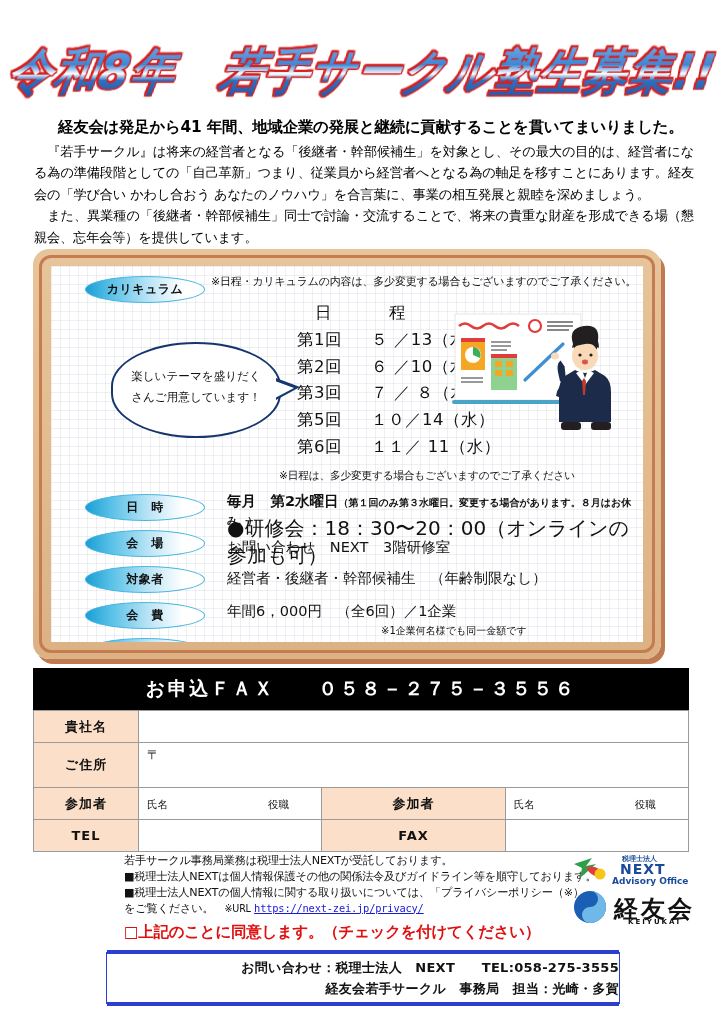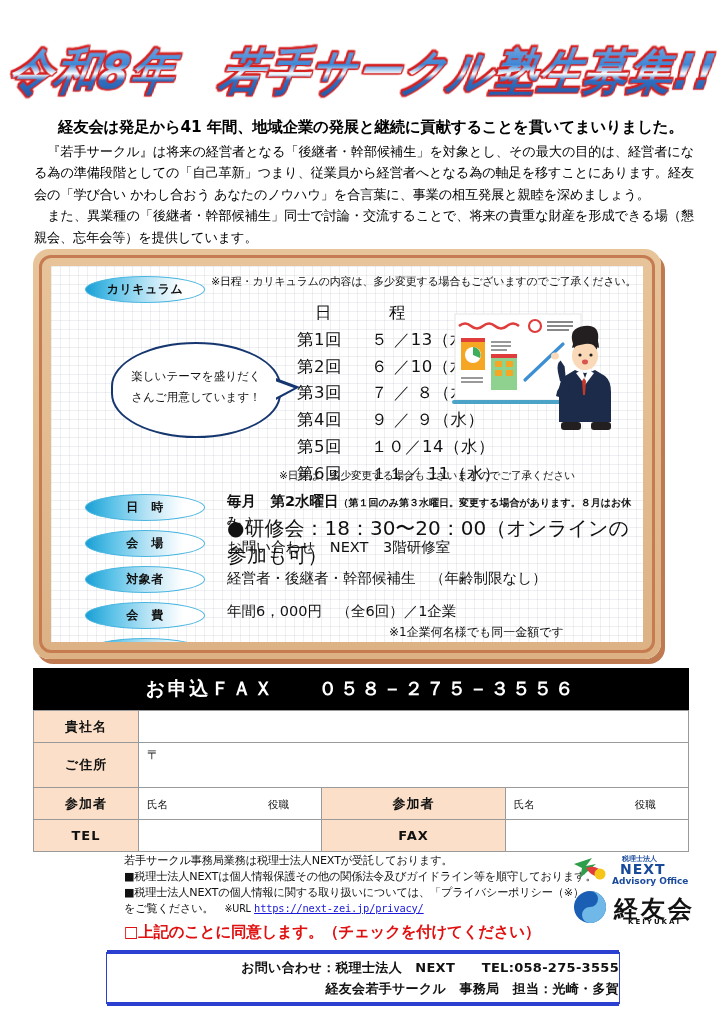--- a/index.html
+++ b/index.html
@@ -206,24 +206,20 @@
           <span class="lab">第1回</span>
           <span class="val">５ ／13（水）</span>
         </div>
         <div class="srow">
           <span class="lab">第2回</span>
           <span class="val">６ ／10（水）</span>
         </div>
         <div class="srow">
           <span class="lab">第3回</span>
           <span class="val">７ ／ ８（水）</span>
-        </div>
-        <div class="srow">
-          <span class="lab">第4回</span>
-          <span class="val">９ ／ ９（水）</span>
         </div>
         <div class="srow">
           <span class="lab">第5回</span>
           <span class="val">１０／14（水）</span>
         </div>
         <div class="srow">
           <span class="lab">第6回</span>
           <span class="val">１１／ 11（水）</span>
         </div>
       </div>
@@ -298,21 +294,21 @@
 
         <div class="oval" style="top:72px;">
           <span>対象者</span>
         </div>
         <div class="itxt" style="left:176px;top:75px;font-size:14.5px;text-align:center;">経営者・後継者・幹部候補生　（年齢制限なし）</div>
 
         <div class="oval" style="top:108px;">
           <span>会　費</span>
         </div>
         <div class="itxt" style="left:176px;top:108px;font-size:14.5px;">年間6，000円　（全6回）／1企業</div>
-        <div class="itxt" style="left:338px;top:130px;font-size:12px;">※1企業何名様でも同一金額です</div>
+        <div class="itxt" style="left:330px;top:130px;font-size:10px;">※1企業何名様でも同一金額です</div>
 
         <div class="oval" style="top:144px;">
           
         </div>
         <div class="itxt" style="left:176px;top:146px;font-size:14.5px;">下記に必要事項をご記入の上FAXにてお申込下さい</div>
 
       </div>
     </div>
   </div>
 

